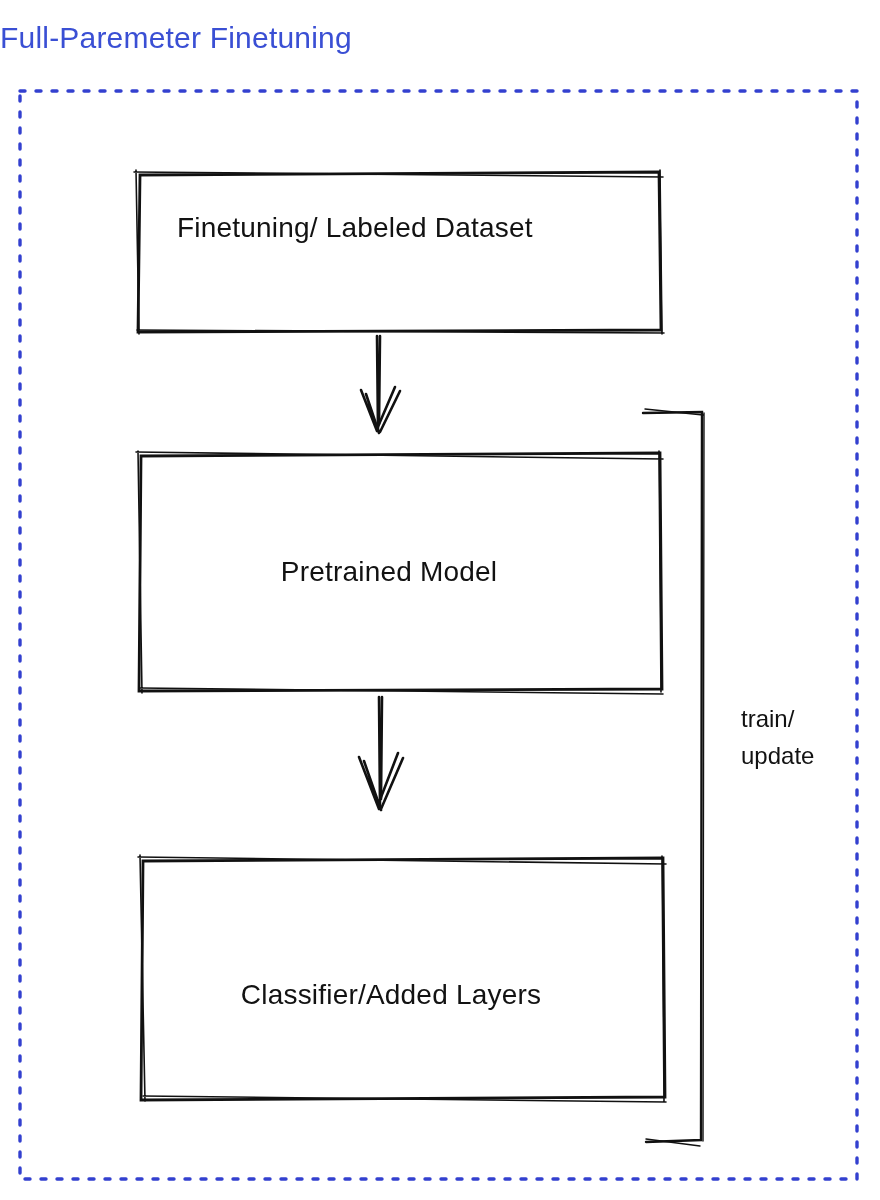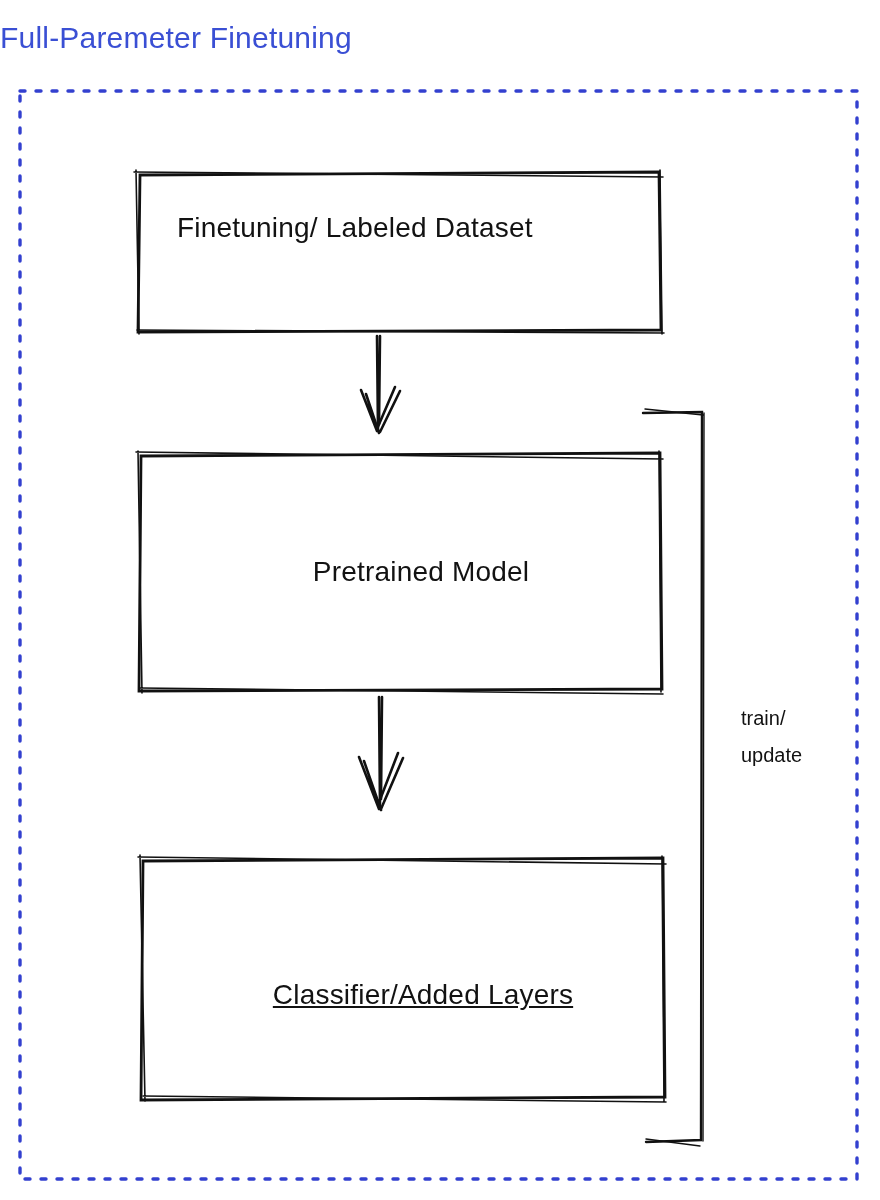--- a/index.html
+++ b/index.html
@@ -26,28 +26,27 @@
     color: #121212;
     font-size: 28px;
     letter-spacing: 0.2px;
   }
   .label-dataset { left: 177px; top: 212px; }
   .label-center {
     display: flex;
     align-items: center;
     justify-content: center;
     text-align: center;
-    margin-left: 32px;
   }
   .label-pretrained { left: 139px; top: 453px; width: 500px; height: 238px; }
-  .label-classifier { left: 141px; top: 858px; width: 500px; height: 274px; text-decoration: underline; }
+  .label-classifier { left: 141px; top: 858px; width: 500px; height: 274px; }
   .train-update {
     position: absolute;
     left: 741px; top: 700px;
-    font-size: 20px;
+    font-size: 24px;
     line-height: 37px;
     color: #121212;
     white-space: pre-line;
   }
 </style>
 </head>
 <body>
 
 <div class="stage">
 

